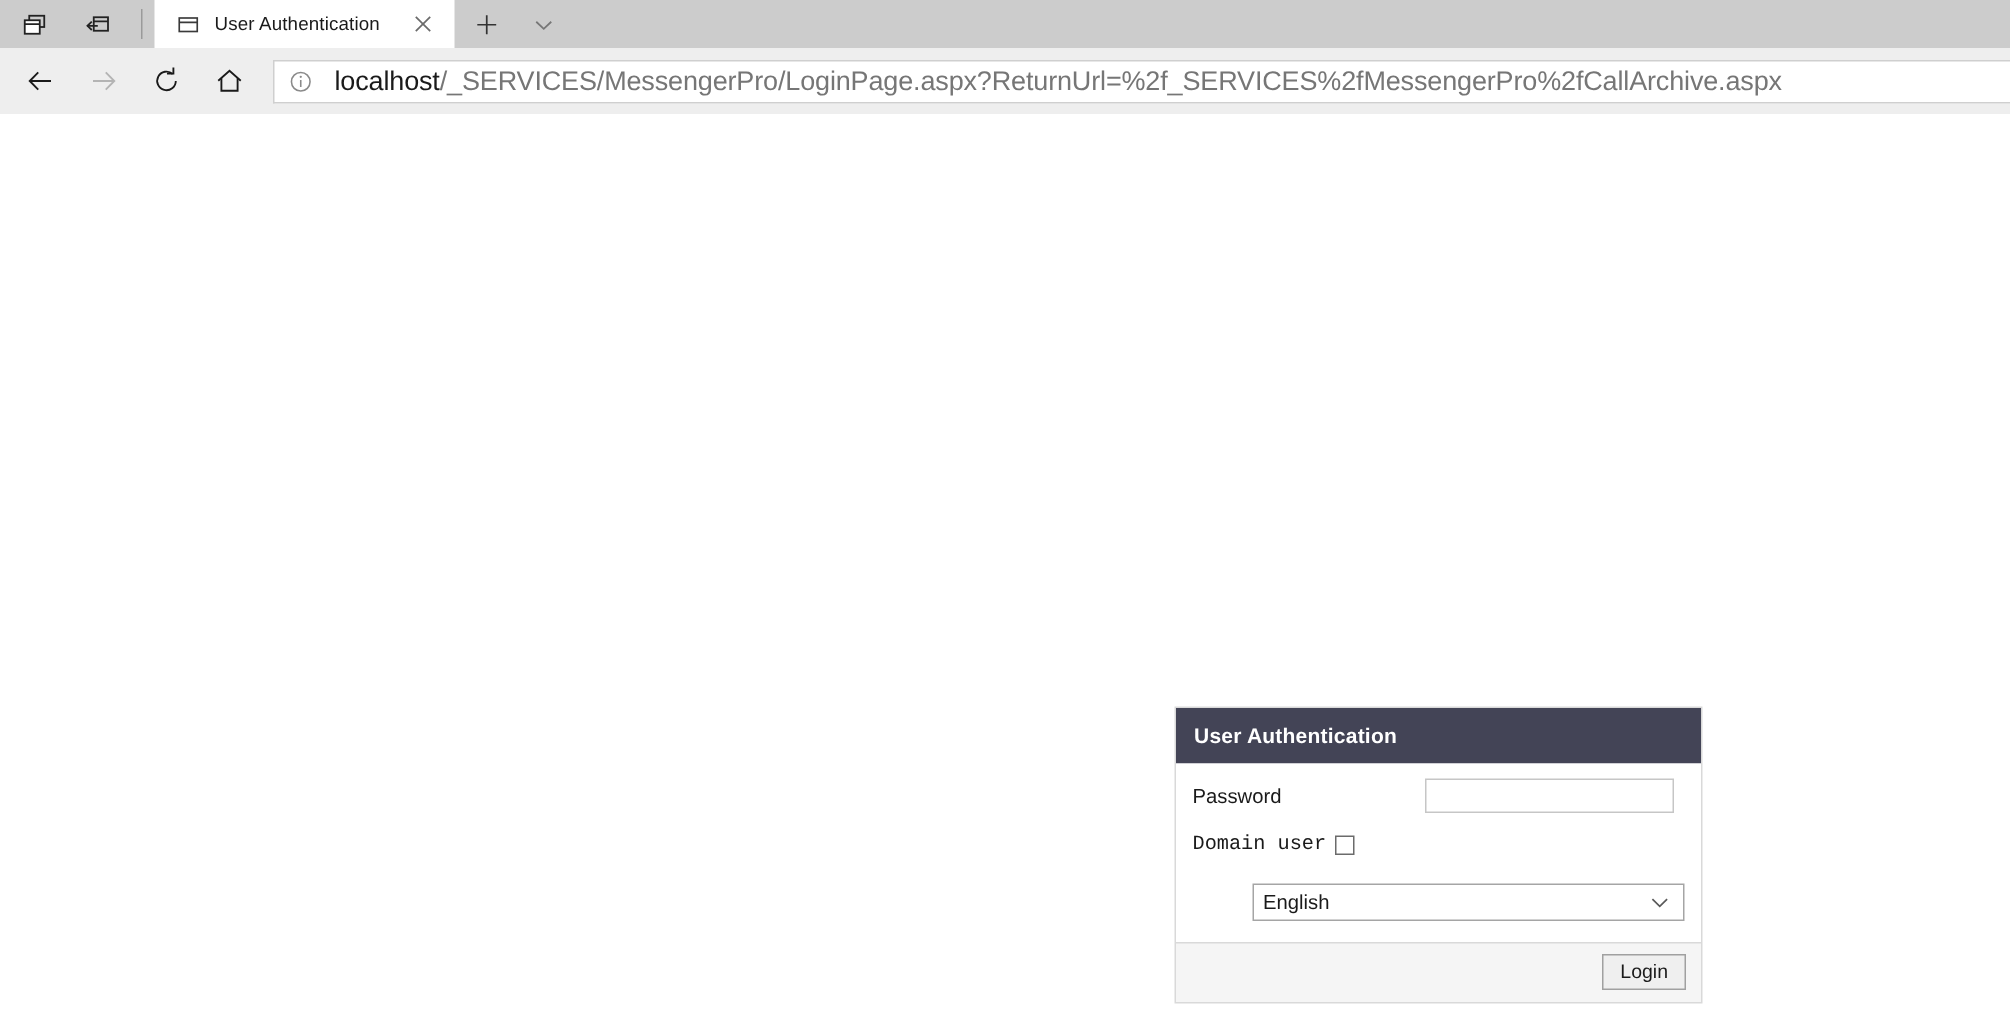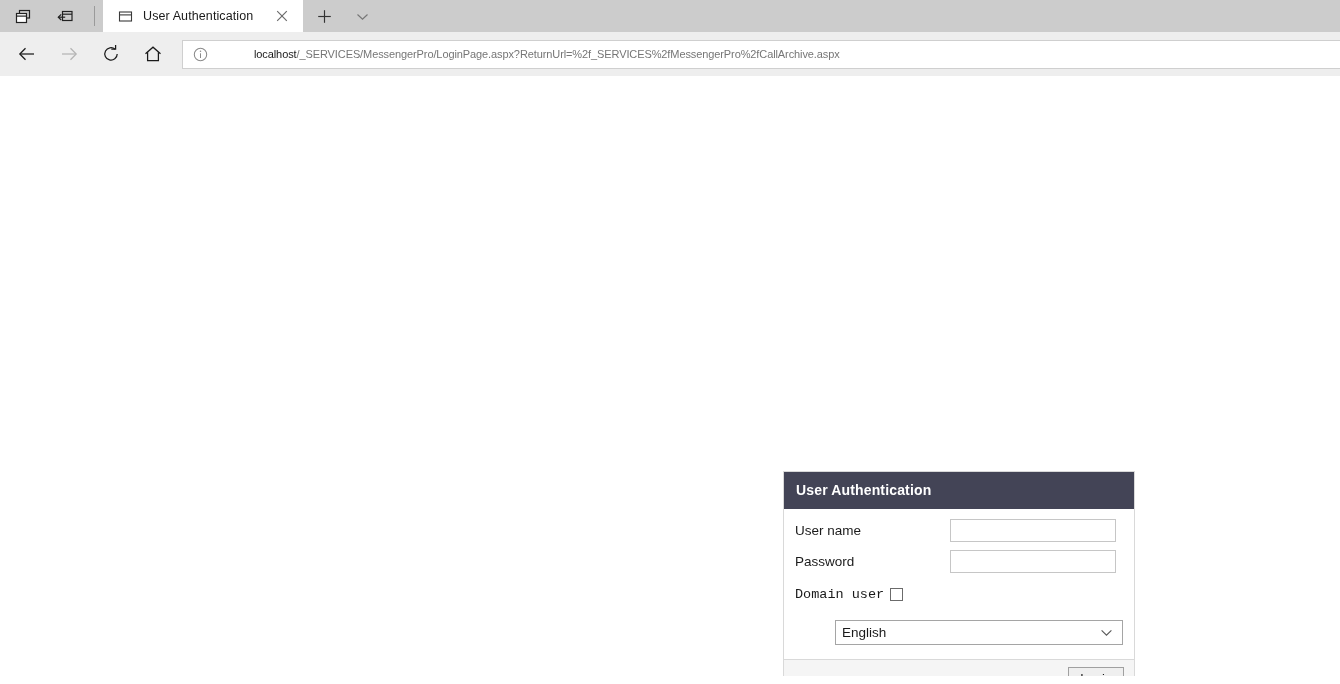--- a/index.html
+++ b/index.html
@@ -152,26 +152,25 @@
   .omnibox-info {
     width: 17px;
     height: 17px;
     flex: 0 0 17px;
     margin-right: 14px;
     display: flex;
     align-items: center;
     justify-content: center;
   }
   .omnibox-url {
-    font-size: 11px;
+    font-size: 18px;
     white-space: nowrap;
     overflow: hidden;
     color: #767676;
     letter-spacing: -0.1px;
-    margin-left: 31px;
   }
   .omnibox-url .host {
     color: #1a1a1a;
   }
 
   
   .viewport {
     flex: 1 1 auto;
     background: #ffffff;
     position: relative;
@@ -384,24 +383,20 @@
   </div>
 
   <div class="viewport">
 
     <div class="login-card">
 
       <div class="login-card-header">User Authentication</div>
 
       <div class="login-card-body">
 
-        <div class="form-row">
-          <span class="form-label">User name</span>
-          <input class="form-input" type="text" value="" style="">
-        </div>
 
         <div class="form-row">
           <span class="form-label">Password</span>
           <input class="form-input" type="password" value="" style="">
         </div>
 
         <div class="domain-row">
           <span class="domain-label">Domain user</span>
           <span class="checkbox"></span>
         </div>

